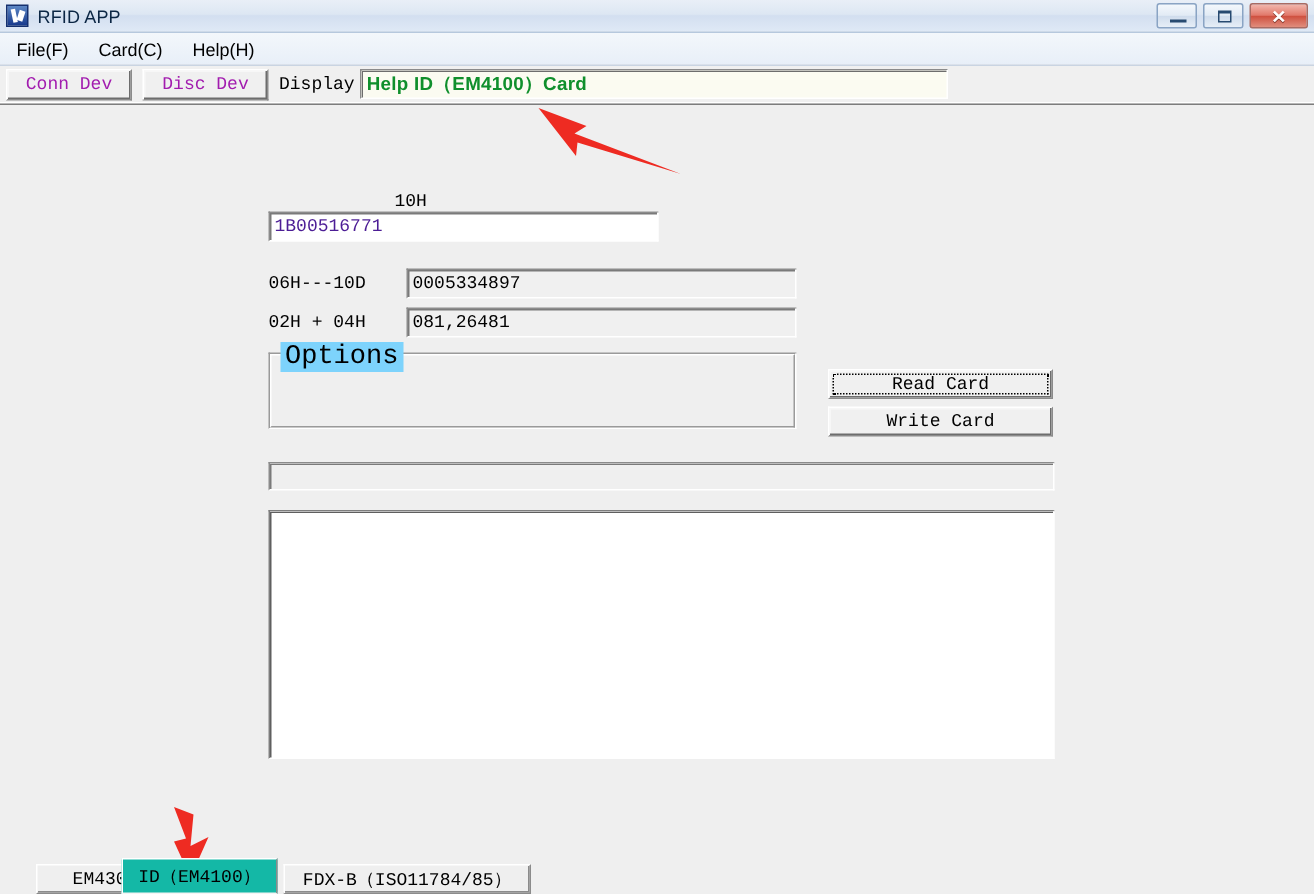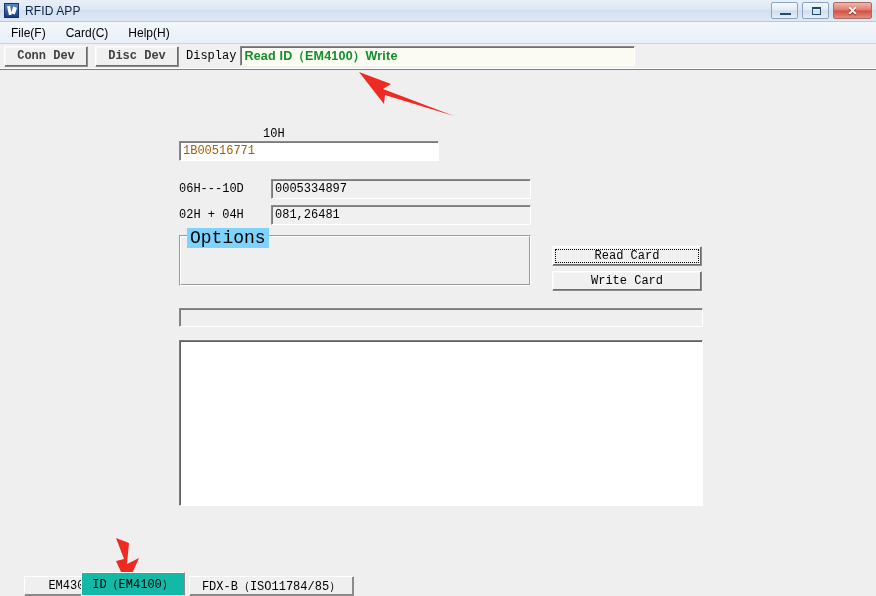--- a/index.html
+++ b/index.html
@@ -93,32 +93,31 @@
   .toolbar{
     flex:0 0 25px;height:25px;
     background:#f0f0f0;
     display:flex;align-items:center;
     padding:0 4px;
     box-sizing:border-box;
     border-bottom:1px solid #ffffff;
   }
   .tb-btn{
     font-family:"Liberation Mono", monospace;
-    font-size:12px;color:#404040;
+    font-size:12px;color:#a21caf;
     height:21px;min-width:84px;
     display:flex;align-items:center;justify-content:center;
     background:#f0f0f0;
     border:1px solid;
     border-color:#ffffff #8b8b8b #8b8b8b #ffffff;
     box-shadow:inset -1px -1px 0 #6d6d6d, inset 1px 1px 0 #f7f7f7;
     margin-right:7px;
     cursor:default;
     box-sizing:border-box;
     padding:0 6px;
-    font-weight:bold;
   }
   .tb-label{
     font-family:"Liberation Mono", monospace;
     font-size:12px;color:#000;
     margin:0 4px 0 0;white-space:nowrap;
   }
   .display-field{
     flex:1 1 auto;height:20px;max-width:398px;
     background:#fbfbf1;
     border:1px solid;
@@ -161,21 +160,21 @@
     background:#ffffff;
     border:1px solid;
     border-color:#8b8b8b #ffffff #ffffff #8b8b8b;
     box-shadow:inset 1px 1px 0 #7a7a7a;
     display:flex;align-items:center;padding-left:3px;
     box-sizing:border-box;overflow:hidden;
   }
   .txtbox.readonly{ background:#f0f0f0; }
   .txtval{
     font-family:"Liberation Mono", monospace;
-    font-size:12px;color:#a16207;white-space:nowrap;
+    font-size:12px;color:#4c1d95;white-space:nowrap;
   }
   .txtval.dim{ color:#000000;text-align:right; }
 
   
   .groupbox{
     position:absolute;
     border:1px solid #9a9a9a;
     border-right-color:#ffffff;border-bottom-color:#ffffff;
     box-sizing:border-box;
   }
@@ -307,21 +306,21 @@
     <div class="menu-item">File(F)</div>
     <div class="menu-item">Card(C)</div>
     <div class="menu-item">Help(H)</div>
   </div>
 
   <div class="toolbar">
     <div class="tb-btn">Conn Dev</div>
     <div class="tb-btn">Disc Dev</div>
     <div class="tb-label">Display</div>
     <div class="display-field">
-      <span class="display-text">Read ID（EM4100）Write</span>
+      <span class="display-text">Help ID（EM4100）Card</span>
     </div>
     <div class="tb-sep"></div>
   </div>
 
   <div class="client">
 
     <div class="form-row" style="left:179px;top:57px;flex-direction:column;">
       <span class="form-label">10H</span>
       <span class="txtbox">
         <span class="txtval">1B00516771</span>

